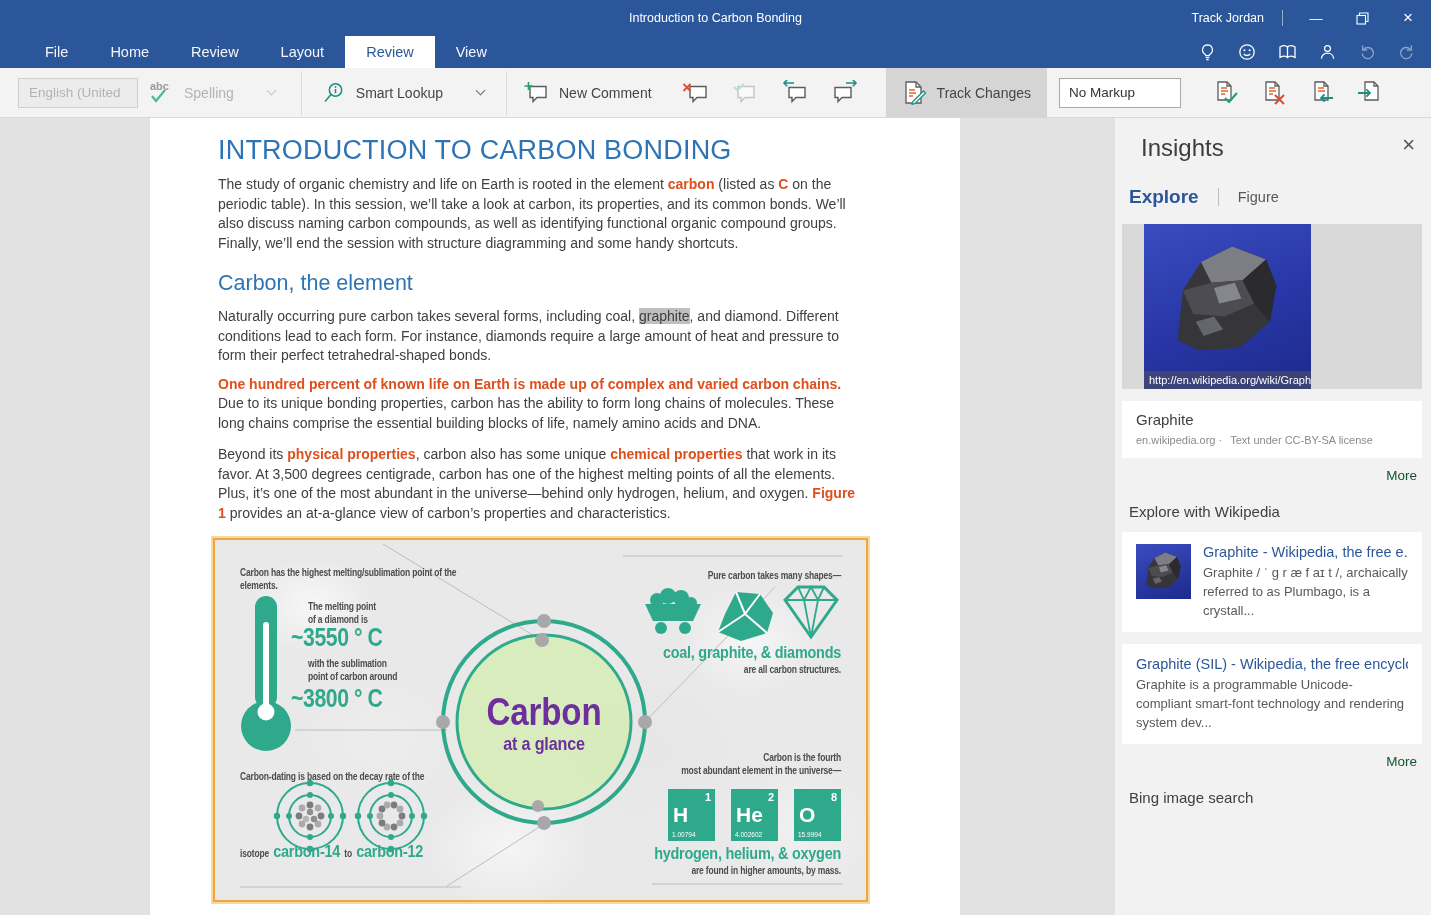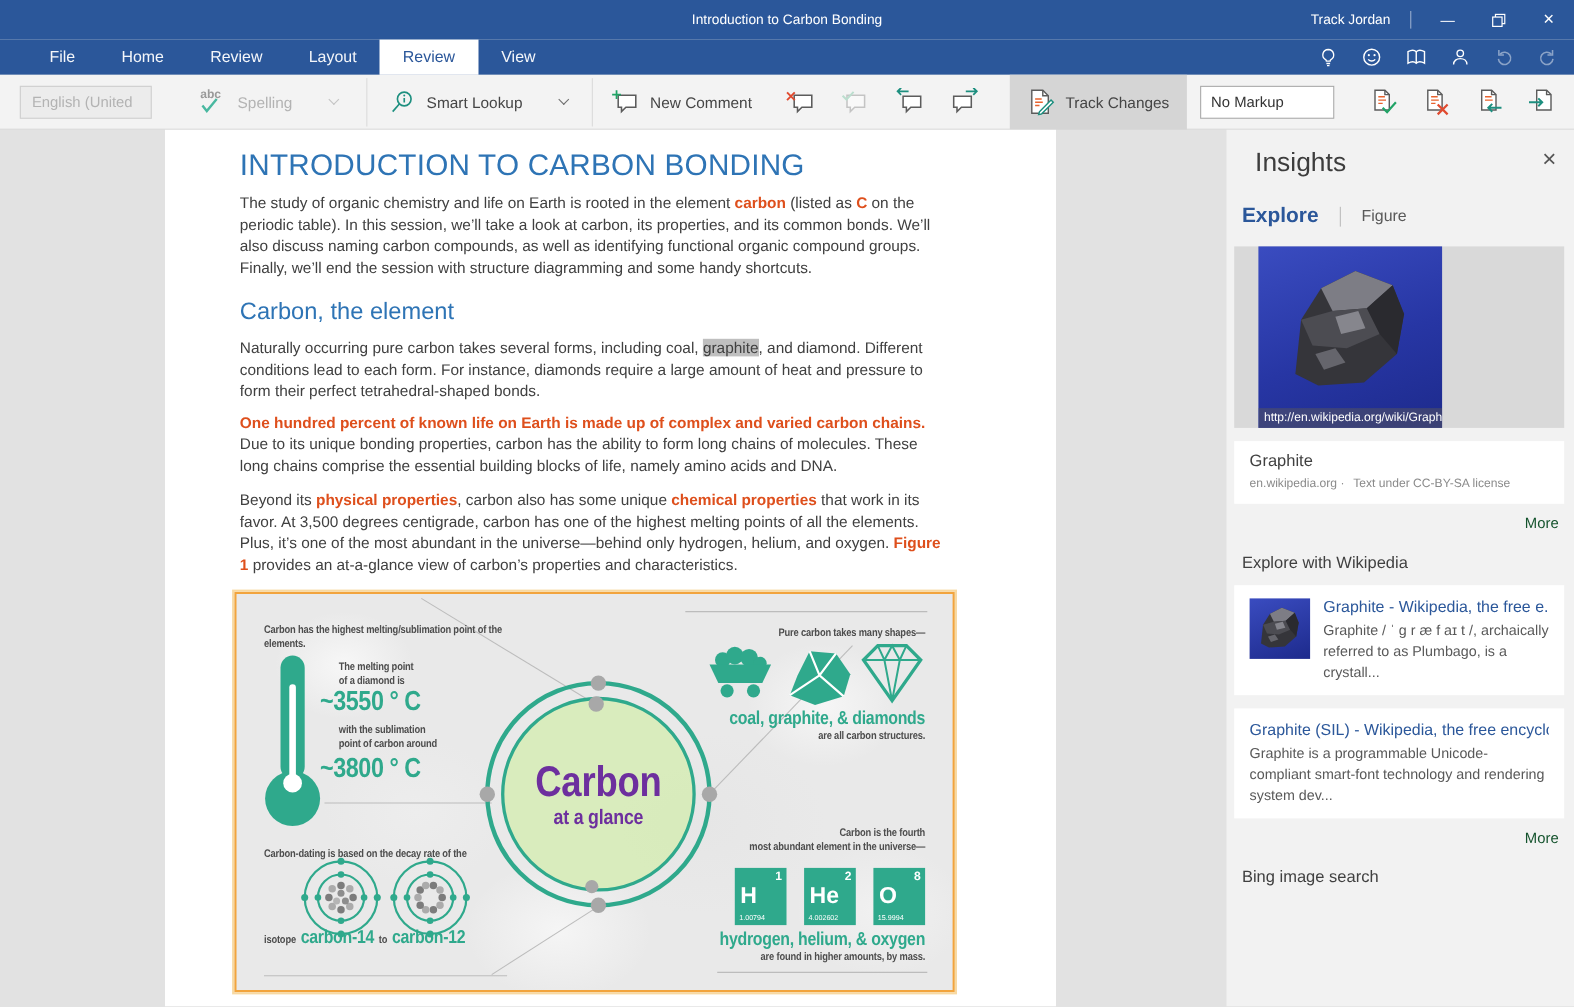--- a/index.html
+++ b/index.html
@@ -184,21 +184,21 @@
       <svg class="dim" width="20" height="20" viewBox="0 0 20 20">
         <path d="M14.8 11.5 a5.6 5.6 0 1 1 -1.5 -4.3" fill="none" stroke="#fff" stroke-width="1.4"></path>
         <path d="M14.4 3.4 V8 h-4.6" fill="none" stroke="#fff" stroke-width="1.4"></path>
       </svg>
     </div>
   </div>
 
   <div class="ribbon">
     <div class="lang-box">English (United</div>
 
-    <div class="grp" style="margin-left:42px">
+    <div class="grp" style="margin-left:10px">
       <span class="abc-wrap">
         <span class="abc-txt">abc</span>
         <svg width="22" height="24" viewBox="0 0 22 24" style="position:absolute;left:0;top:0">
           <path d="M4 15 l4 5 l9 -11" fill="none" stroke="#49b8a0" stroke-width="2.2"></path>
         </svg>
       </span>
       <span class="rb-label disabled" style="margin-left:10px">Spelling</span>
       <span class="chev disabled" style="margin-left:34px"></span>
     </div>
 

